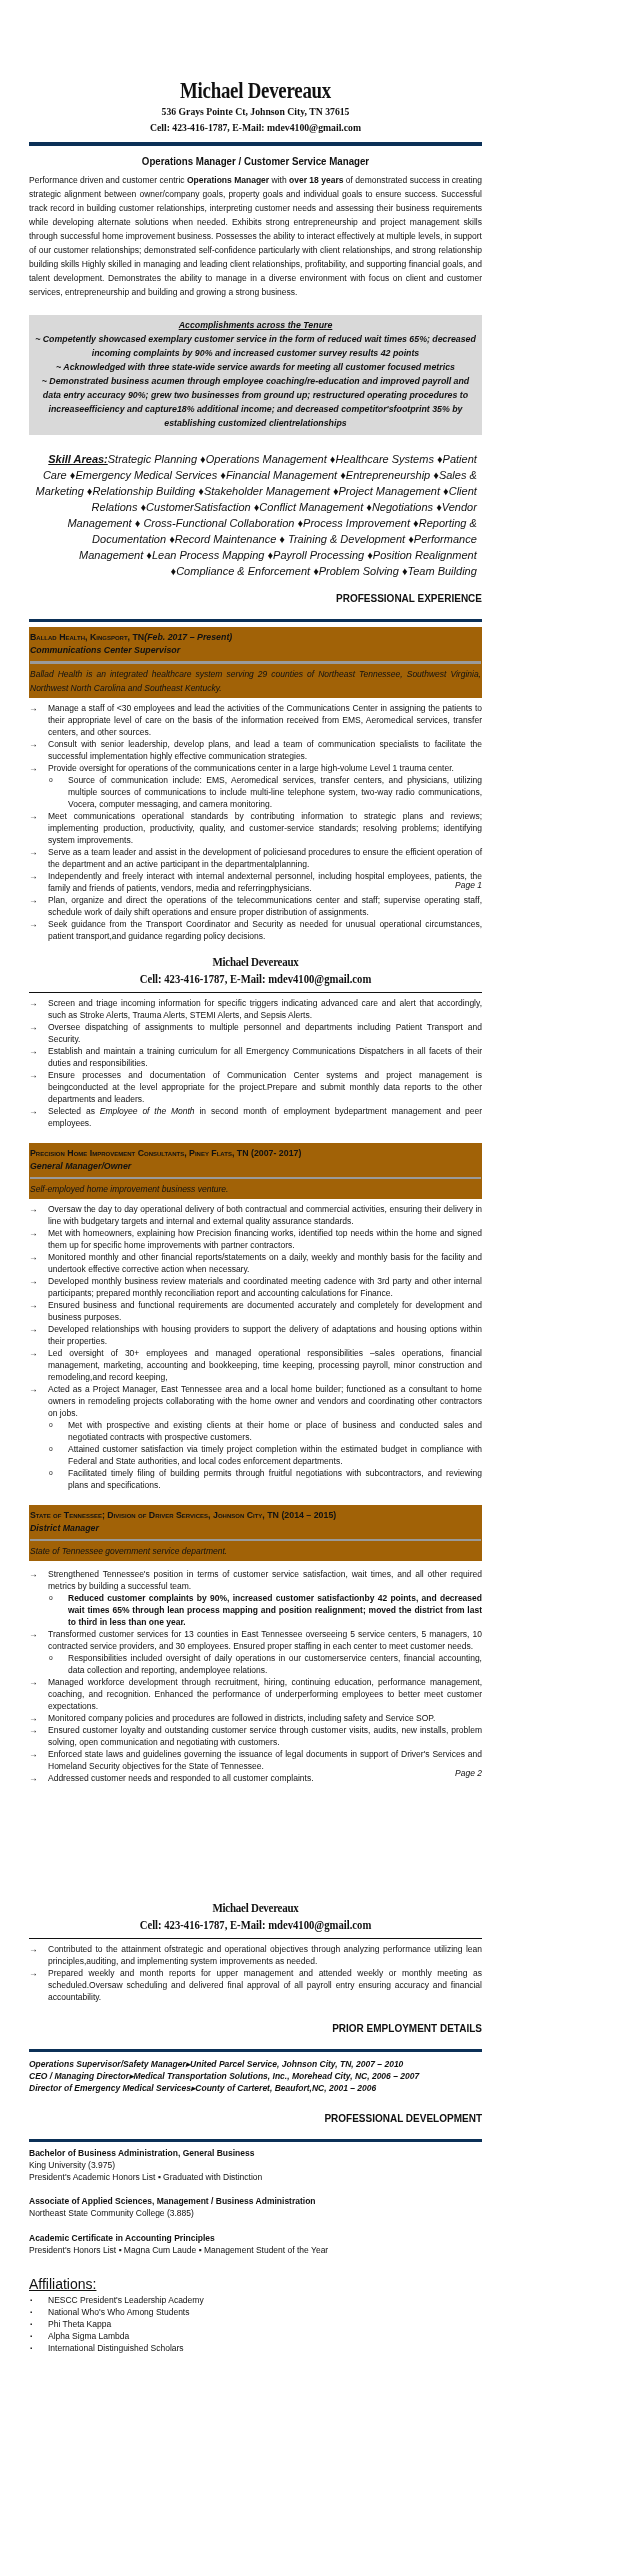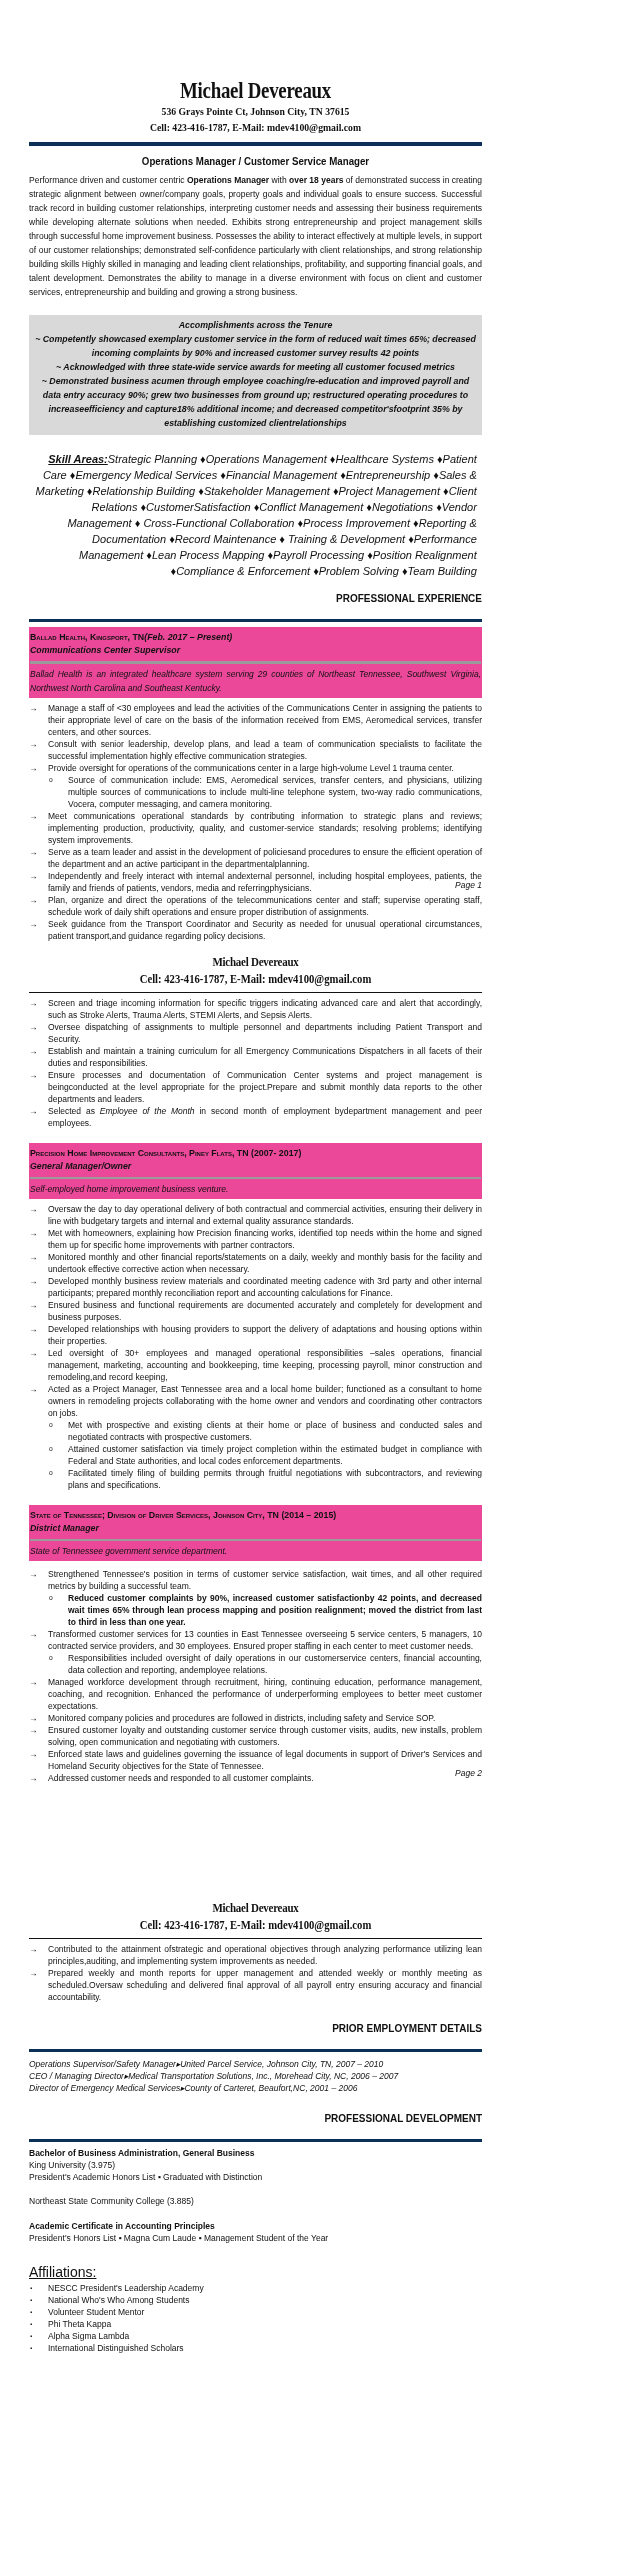--- a/index.html
+++ b/index.html
@@ -17,48 +17,48 @@
 
   .rule-navy { height: 3.6px; background: #0b3057; margin: 7.2px 0 0 0; }
   .rule-black { height: 1px; background: #111; margin: 5.2px 0 4.1px 0; }
   .rule-navy-thin { height: 2.6px; background: #0b3057; margin: 0; }
 
   .title { text-align: center; font-weight: bold; font-size: 11.3px; margin: 9.3px 0 6.2px 0; transform: scaleX(0.86); }
   .summary { font-size: 8.5px; line-height: 14px; text-align: justify; margin: 0; }
   .summary b { font-weight: bold; }
 
   .accomp { background: #d9d9d9; margin: 15.5px 0 0 0; padding: 3.1px 4.1px 5.2px 4.1px; text-align: center; font-weight: bold; font-style: italic; font-size: 8.8px; line-height: 14px; }
-  .accomp .acc-title { }
+  .accomp .acc-title { text-decoration: underline; }
 
   .skills { text-align: right; font-style: italic; font-size: 11px; line-height: 16px; margin: 15.5px 5.2px 0 5.2px; }
   .skills .lbl { font-weight: bold; text-decoration: underline; }
 
   .section-title { text-align: right; font-weight: bold; font-size: 10px; margin: 14.4px 0 15.5px 0; }
 
-  .job-box { background: #ec4899; padding: 4.1px 1px 0 1px; margin-top: 5.2px; }
+  .job-box { background: #a16207; padding: 4.1px 1px 0 1px; margin-top: 5.2px; }
   .job-head { font-size: 8.8px; line-height: 13px; font-weight: bold; font-variant: small-caps; }
   .job-head .dates { font-variant: normal; font-style: italic; }
   .job-head .dates.upright { font-style: normal; }
   .job-role { font-size: 8.8px; line-height: 13px; font-weight: bold; font-style: italic; padding-bottom: 4.1px; }
   .job-sep { height: 2.1px; background: #9a9a9a; margin: 0 0 3.1px 0; }
   .job-desc { font-size: 8.5px; line-height: 14px; font-style: italic; text-align: justify; padding-bottom: 3.1px; }
 
   ul.arrows { list-style: none; margin: 4.1px 0 0 0; padding: 0; }
   ul.arrows > li { position: relative; padding-left: 19px; font-size: 8.5px; line-height: 12px; text-align: justify; margin: 0 0 0 0; }
   ul.arrows > li .mk { position: absolute; left: 0; top: 0; }
   ul.subs { list-style: none; margin: 0; padding: 0; }
   ul.subs > li { position: relative; padding-left: 39px; margin-left: 0; font-size: 8.5px; line-height: 12px; text-align: justify; }
   ul.subs > li .mk { position: absolute; left: 20px; top: 0; font-size: 6.7px; }
   .bold { font-weight: bold; }
 
   .page-num { position: absolute; right: 29px; font-style: italic; font-size: 8.5px; }
   .page1 .page-num { top: 880px; }
   .page2 .page-num { top: 872px; }
 
-  .prior { font-weight: normal; font-style: italic; font-size: 8.5px; line-height: 12px; margin-top: 6.2px; }
+  .prior { font-weight: bold; font-style: italic; font-size: 8.5px; line-height: 12px; margin-top: 6.2px; }
   .edu { margin-top: 5.2px; font-size: 8.5px; line-height: 12px; }
   .edu .deg { font-weight: bold; }
   .edu-block { margin-bottom: 12.4px; }
   .aff-title { text-decoration: underline; font-size: 14px; margin-top: 20px; }
   ul.squares { list-style: none; margin: 2.1px 0 0 0; padding: 0; }
   ul.squares li { position: relative; padding-left: 19px; font-size: 8.5px; line-height: 12px; }
   ul.squares li .mk { position: absolute; left: 1px; top: 0; font-size: 5.7px; }
 </style>
 </head>
 <body>
@@ -199,32 +199,32 @@
   <div class="section-title" style="margin-top:18.5px">PROFESSIONAL DEVELOPMENT</div>
   <div class="rule-navy-thin"></div>
 
   <div class="edu">
     <div class="edu-block">
       <div class="deg">Bachelor of Business Administration, General Business</div>
       <div>King University (3.975)</div>
       <div>President's Academic Honors List ▪ Graduated with Distinction</div>
     </div>
     <div class="edu-block">
+      <div class="deg">Associate of Applied Sciences, Management / Business Administration</div>
       <div>Northeast State Community College (3.885)</div>
     </div>
     <div class="edu-block">
       <div class="deg">Academic Certificate in Accounting Principles</div>
       <div>President's Honors List ▪ Magna Cum Laude ▪ Management Student of the Year</div>
     </div>
   </div>
 
   <div class="aff-title">Affiliations:</div>
   <ul class="squares">
     <li><span class="mk">▪</span><span>NESCC President's Leadership Academy</span></li>
     <li><span class="mk">▪</span><span>National Who's Who Among Students</span></li>
-    <li><span class="mk">▪</span><span>Volunteer Student Mentor</span></li>
     <li><span class="mk">▪</span><span>Phi Theta Kappa</span></li>
     <li><span class="mk">▪</span><span>Alpha Sigma Lambda</span></li>
     <li><span class="mk">▪</span><span>International Distinguished Scholars</span></li>
   </ul>
 
 </div>
 
 
 </body></html>

